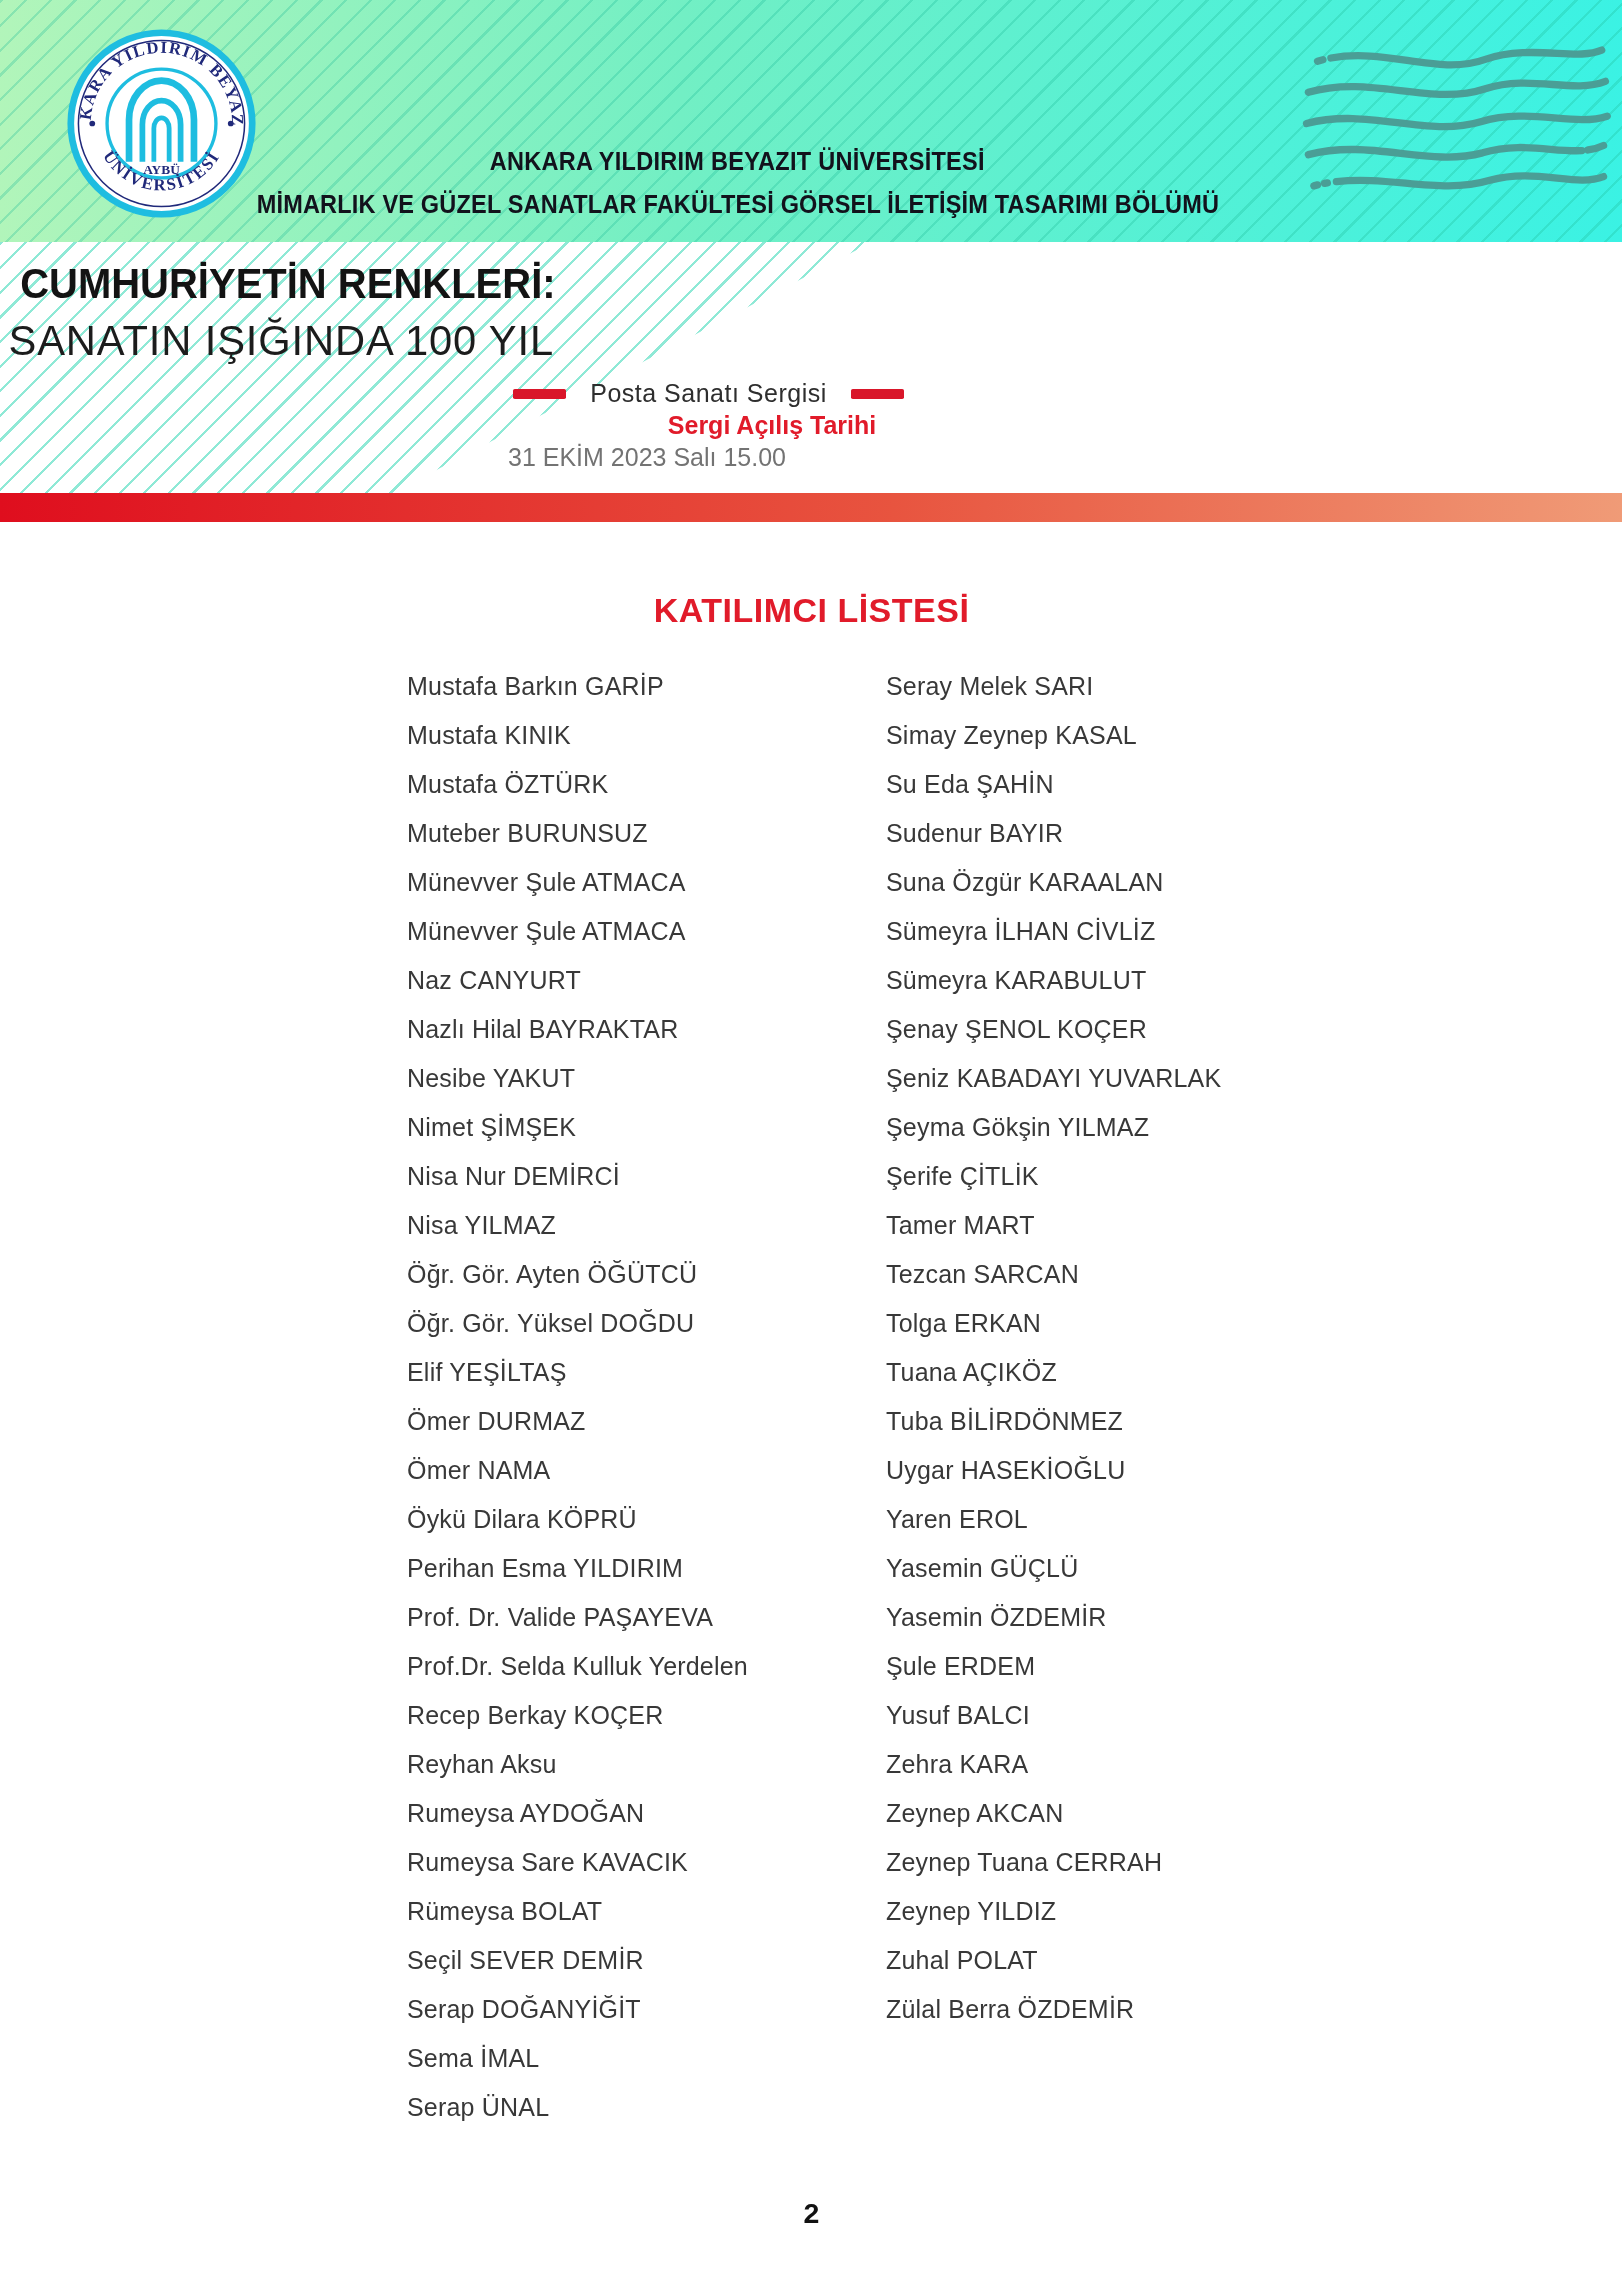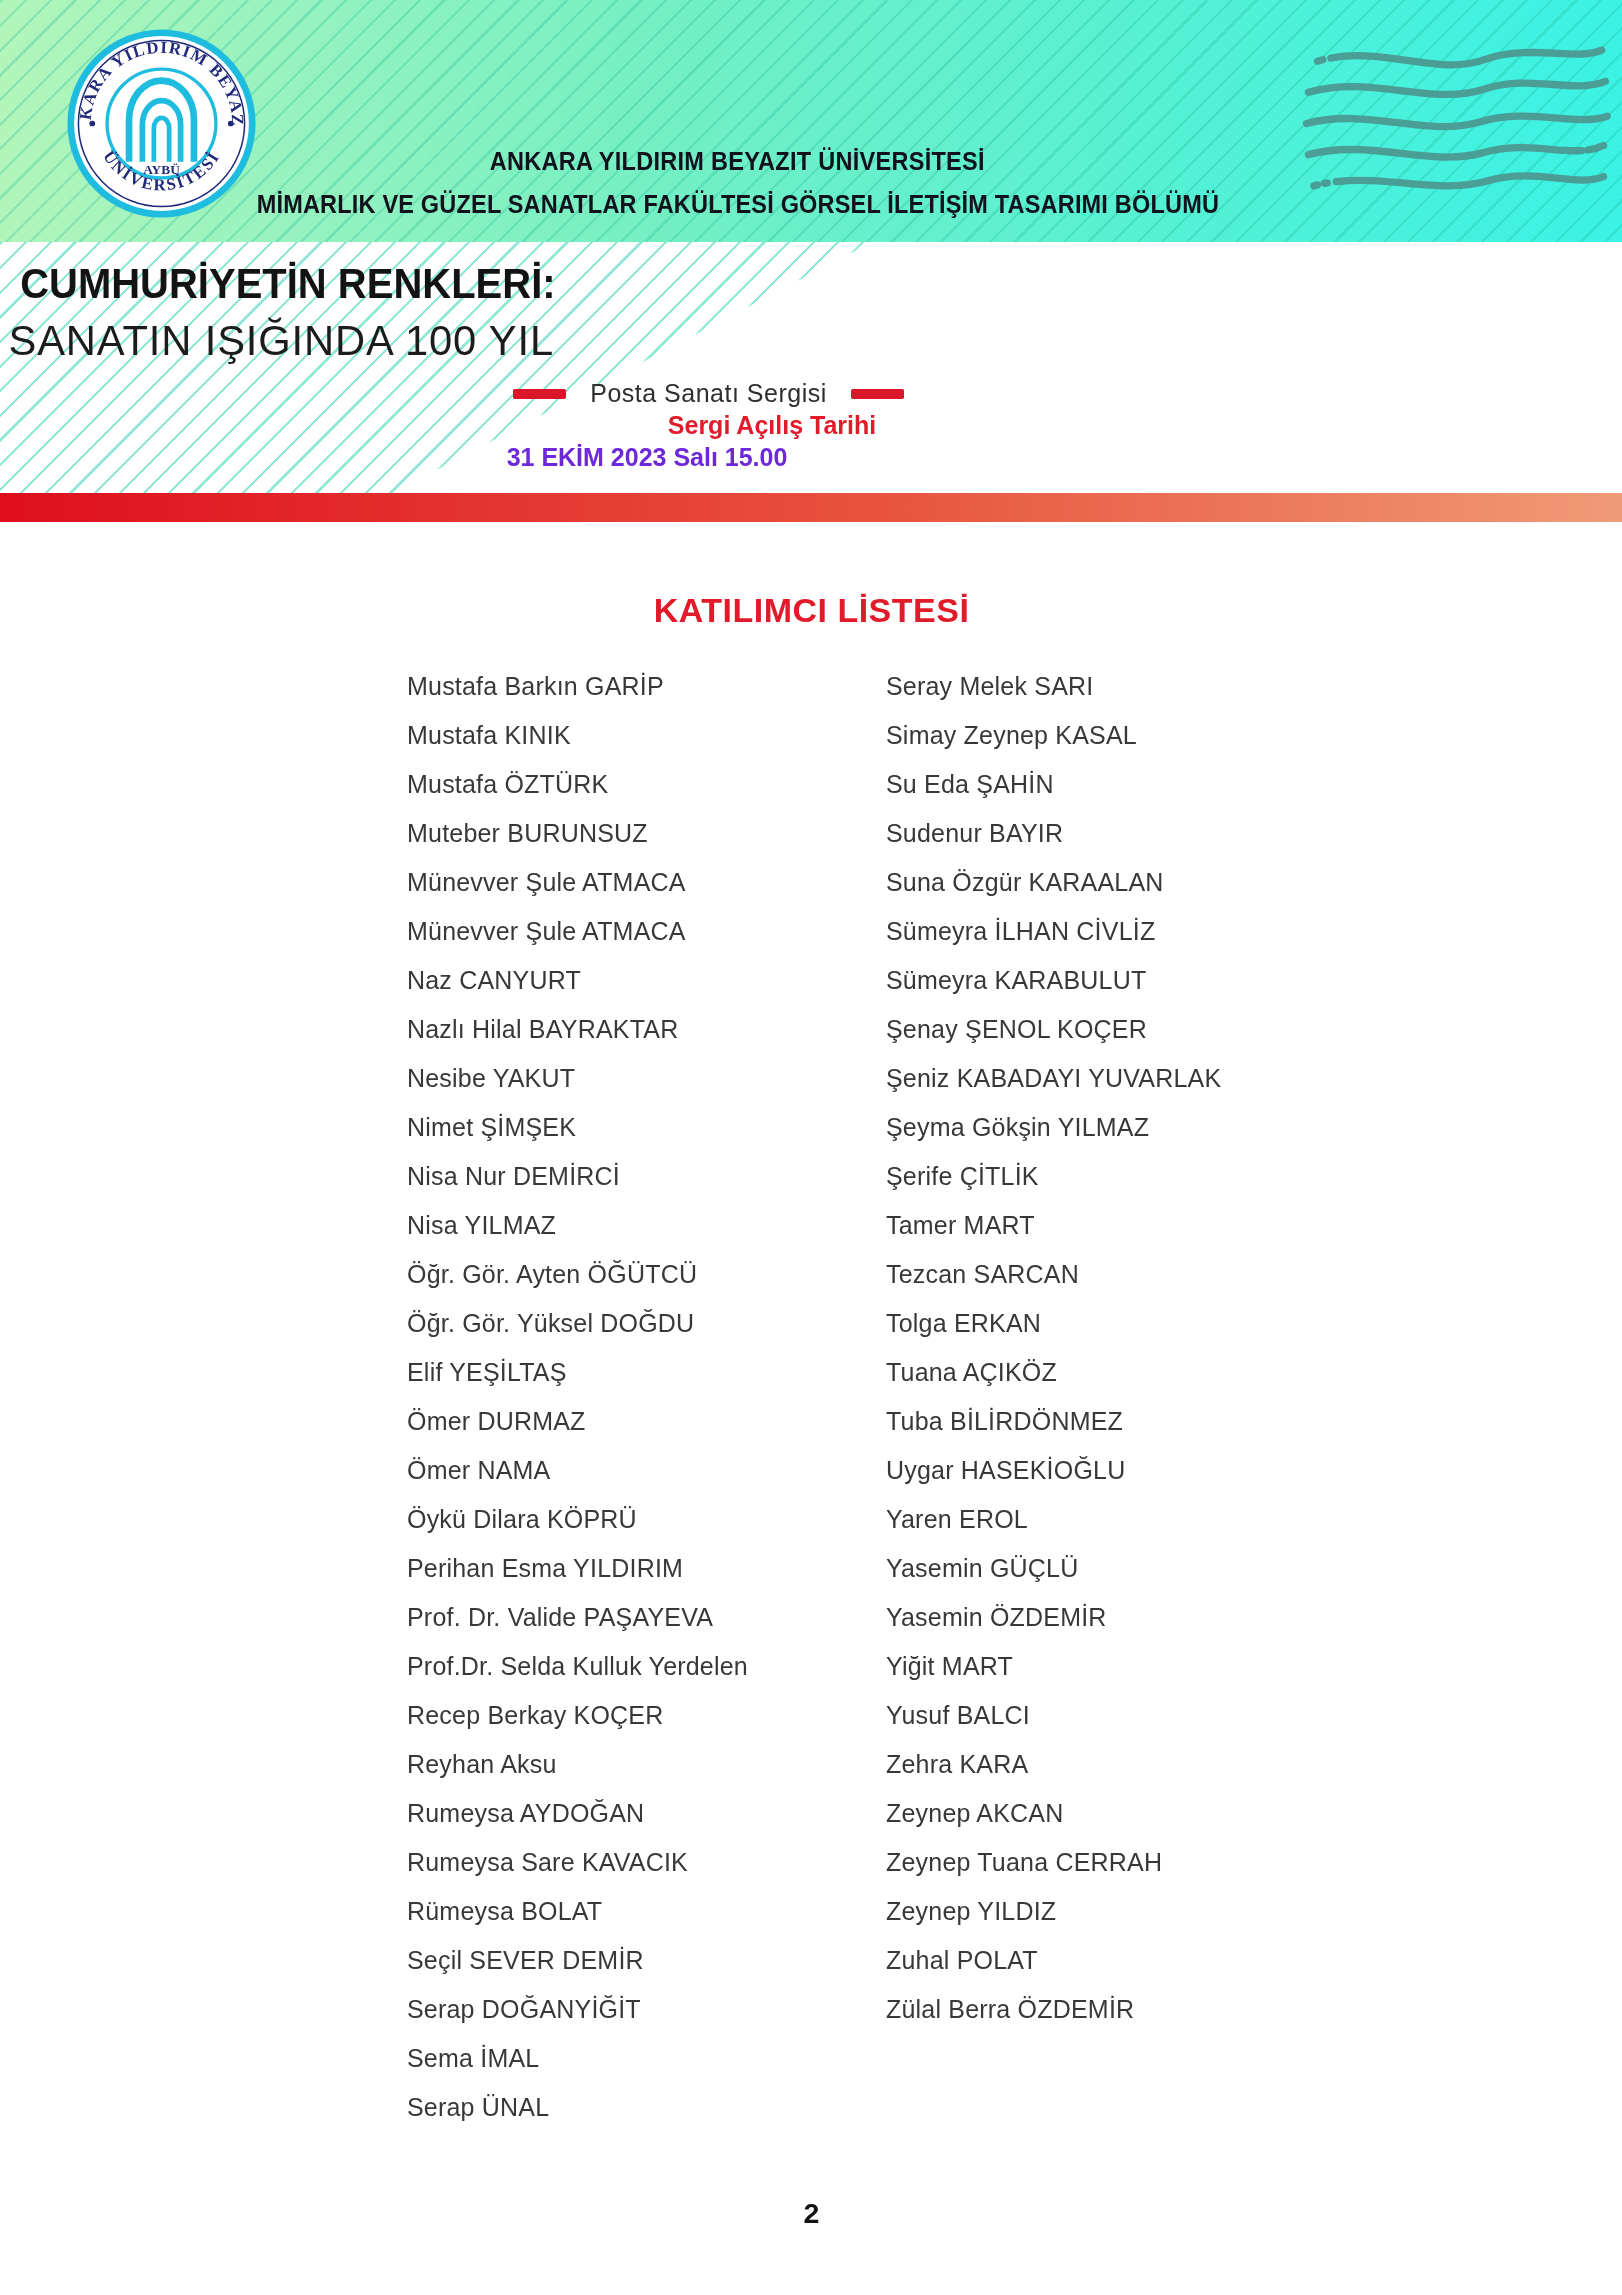--- a/index.html
+++ b/index.html
@@ -38,21 +38,21 @@
     transform:scaleX(.97);transform-origin:center;display:inline-block;white-space:nowrap;}
 
   .subtitle-row{position:absolute;left:0;top:379px;width:1353px;display:flex;
     align-items:center;justify-content:center;gap:24px;z-index:3;margin-left:32px;}
   .red-dash{width:53px;height:10px;background:#d9162a;border-radius:1.8px;}
   .subtitle-text{font-size:25px;font-weight:400;color:#2e2e2e;letter-spacing:0.5px;}
 
   .opening-label{position:absolute;left:0;top:411px;width:1544px;text-align:center;
     font-size:25px;font-weight:700;color:#e11b2a;z-index:3;}
   .opening-date{position:absolute;left:0;top:443px;width:1294px;text-align:center;
-    font-size:25px;font-weight:700;color:#6d28d9;z-index:3;}
+    font-size:25px;font-weight:400;color:#737373;z-index:3;}
 
   
   .red-bar{position:absolute;left:0;top:493px;width:1623px;height:29px;
     background:linear-gradient(90deg,#df0e1e 0%,#e8543f 55%,#f09b77 100%);}
 
   
   .list-heading{position:absolute;left:0;top:574px;width:1623px;text-align:center;
     font-size:34px;font-weight:800;color:#e11b2a;letter-spacing:0.5px;margin-top:17px;}
   .name-col{position:absolute;top:662px;display:flex;flex-direction:column;}
   .name-col.left{left:407px;}
@@ -175,21 +175,21 @@
       <div class="name-item">Şerife ÇİTLİK</div>
       <div class="name-item">Tamer MART</div>
       <div class="name-item">Tezcan SARCAN</div>
       <div class="name-item">Tolga ERKAN</div>
       <div class="name-item">Tuana AÇIKÖZ</div>
       <div class="name-item">Tuba BİLİRDÖNMEZ</div>
       <div class="name-item">Uygar HASEKİOĞLU</div>
       <div class="name-item">Yaren EROL</div>
       <div class="name-item">Yasemin GÜÇLÜ</div>
       <div class="name-item">Yasemin ÖZDEMİR</div>
-      <div class="name-item">Yiğit MART</div>
+      <div class="name-item">Şule ERDEM</div>
       <div class="name-item">Yusuf BALCI</div>
       <div class="name-item">Zehra KARA</div>
       <div class="name-item">Zeynep AKCAN</div>
       <div class="name-item">Zeynep Tuana CERRAH</div>
       <div class="name-item">Zeynep YILDIZ</div>
       <div class="name-item">Zuhal POLAT</div>
       <div class="name-item">Zülal Berra ÖZDEMİR</div>
     </div>
 
   <div class="page-number">2</div>

